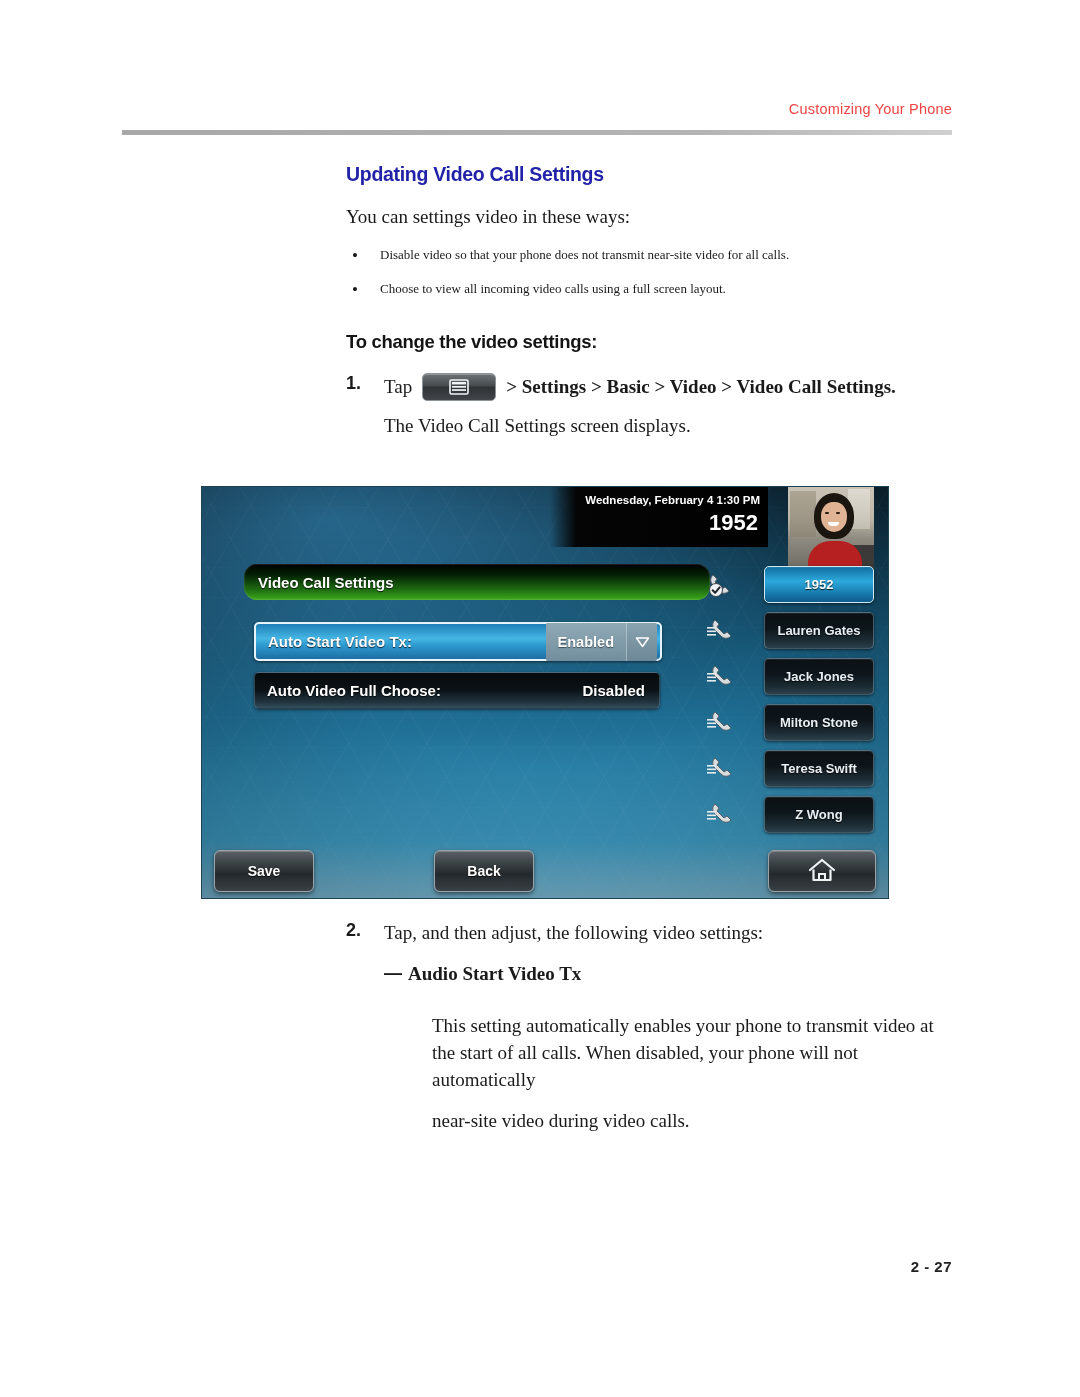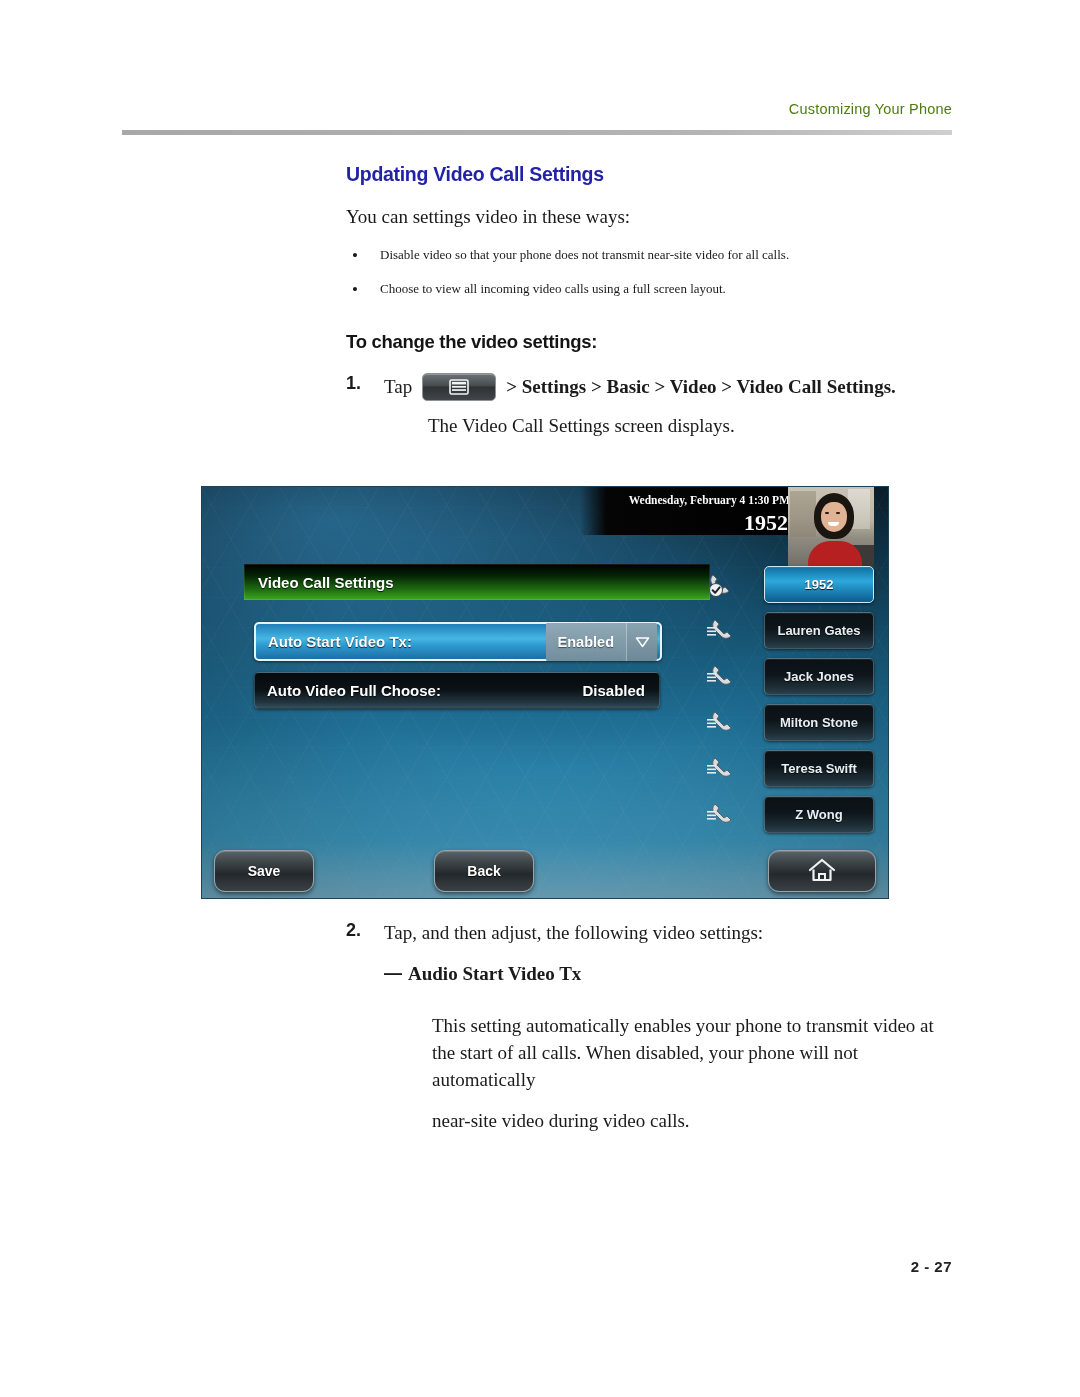--- a/index.html
+++ b/index.html
@@ -21,21 +21,21 @@
   .page-header {
     position: absolute;
     left: 122px;
     top: 100px;
     width: 830px;
     text-align: right;
   }
   .page-header .hdr-text {
     font-family: "Liberation Sans", sans-serif;
     font-size: 14.5px;
-    color: #4d7c0f;
+    color: #ef4444;
     letter-spacing: .2px;
   }
   .header-rule {
     position: absolute;
     left: 122px;
     top: 130px;
     width: 830px;
     height: 5px;
     background: linear-gradient(to right, #a8a8a8 0%, #b4b4b4 70%, #cfcfcf 100%);
   }
@@ -110,21 +110,20 @@
     font-size: 19px;
     line-height: 1.4;
     display: flex;
     align-items: center;
     flex-wrap: wrap;
   }
   .step-sub {
     font-size: 19px;
     line-height: 1.4;
     margin-top: 12px;
-    margin-left: 44px;
   }
   .menu-key {
     display: inline-flex;
     align-items: center;
     justify-content: center;
     width: 72px;
     height: 26px;
     margin: 0 10px;
     border-radius: 5px;
     background: linear-gradient(to bottom, #6d7277 0%, #4a4f53 42%, #2f3336 52%, #41464a 100%);
@@ -163,27 +162,27 @@
   }
   .phone-shot .vignette {
     position:absolute; inset:0;
     background: radial-gradient(ellipse 80% 70% at 50% 40%, rgba(0,0,0,0) 40%, rgba(0,0,0,.28) 100%);
     pointer-events:none;
   }
 
   
   .status-bar {
     position: absolute;
-    left: 378px;
+    left: 348px;
     top: 0;
     width: 218px;
-    height: 48px;
+    height: 60px;
     background: linear-gradient(to right, rgba(0,0,0,0) 0%, #050505 12%, #000 100%);
     color: #ffffff;
-    font-family: Liberation Serif, serif;
+    font-family: Liberation Sans, sans-serif;
   }
   .status-bar .datetime {
     position: absolute;
     right: 8px;
     top: 7px;
     font-size: 11.5px;
     font-weight: bold;
     white-space: nowrap;
   }
   .status-bar .extension {
@@ -248,21 +247,21 @@
     position:absolute; left:40px; top:42px; width:12px; height:10px; background:#d8a98a;
   }
 
   
   .screen-title {
     position: absolute;
     left: 42px;
     top: 77px;
     width: 466px;
     height: 36px;
-    border-radius: 0;
+    border-radius: 13px;
     background: linear-gradient(to bottom, #000000 0%, #042004 30%, #1f6e12 72%, #3faa1c 100%);
     box-shadow: inset 0 0 0 1px rgba(255,255,255,.10);
     display: flex;
     align-items: center;
   }
   .screen-title span {
     font-family: "Liberation Sans", sans-serif;
     font-size: 15px;
     font-weight: bold;
     color: #ffffff;
@@ -387,21 +386,21 @@
   .softkeys {
     position: absolute;
     left: 0;
     right: 0;
     bottom: 6px;
     height: 42px;
   }
   .softkey {
     position: absolute;
     height: 40px;
-    border-radius: 11px;
+    border-radius: 6px;
     display: flex;
     align-items: center;
     justify-content: center;
     font-family: "Liberation Sans", sans-serif;
     font-size: 14px;
     font-weight: bold;
     color: #ffffff;
     text-shadow: 0 1px 1px rgba(0,0,0,.85);
     background: linear-gradient(to bottom, #5c6267 0%, #3c4347 30%, #23282c 58%, #3a4146 100%);
     border: 1px solid #9aa3a8;

